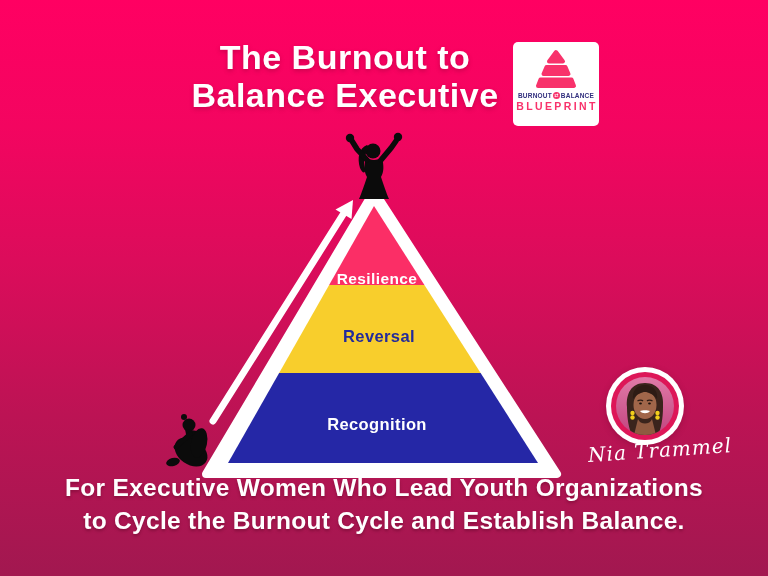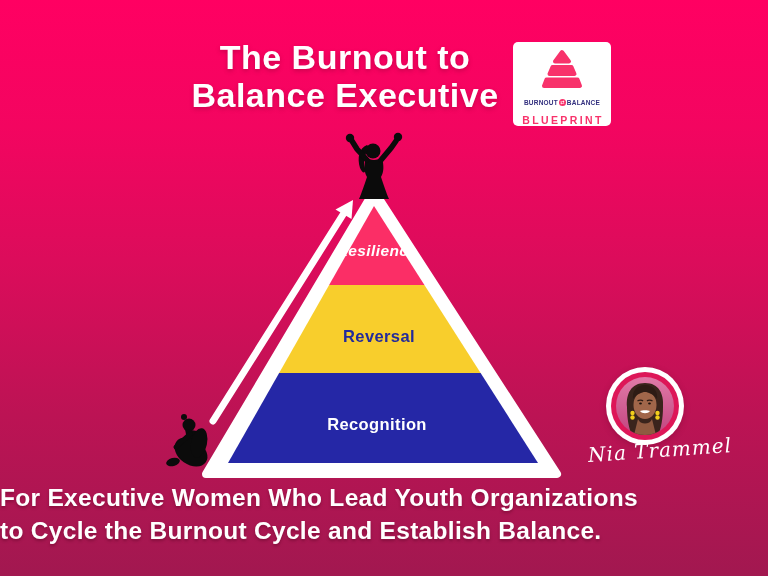--- a/index.html
+++ b/index.html
@@ -12,23 +12,23 @@
     padding-left:20px;
   }
   
   .title{
     position:absolute;left:160px;top:38px;width:370px;
     text-align:center;color:#ffffff;
     font-size:34px;line-height:38px;font-weight:800;letter-spacing:.5px;
     text-shadow:0 2px 4px rgba(120,0,40,.35);
   }
   .logo-box{
-    position:absolute;left:513px;top:42px;width:98px;height:84px;
+    position:absolute;left:513px;top:42px;width:86px;height:84px;
     background:#ffffff;border-radius:5px;
-    display:flex;flex-direction:column;align-items:center;justify-content:space-between;
+    display:flex;flex-direction:column;align-items:center;justify-content:flex-start;
     padding-top:6px;box-sizing:border-box;
   }
   .logo-pyr{width:46px;height:42px;display:block;}
   .logo-line1{
     display:flex;align-items:center;gap:1px;
     font-size:6.5px;font-weight:800;color:#312E7E;letter-spacing:.2px;
     margin-top:2px;white-space:nowrap;
   }
   .cycle{
     width:7px;height:7px;border-radius:50%;background:#F8326B;color:#fff;
@@ -38,21 +38,21 @@
   .logo-line2{
     font-size:10.5px;font-weight:800;color:#F8326B;letter-spacing:2.4px;
     margin-top:1px;margin-left:2px;white-space:nowrap;
   }
   
   .scene{position:absolute;left:0;top:0;width:768px;height:576px;}
   .level-label{
     position:absolute;text-align:center;font-weight:800;letter-spacing:.4px;
     width:180px;transform:translateX(-50%);
   }
-  .lv0{left:377px;top:242px;font-size:15.5px;color:#ffffff;font-style:italic;}
+  .lv0{left:377px;top:270px;font-size:15.5px;color:#ffffff;}
   .lv1{left:379px;top:327px;font-size:16.5px;color:#232B9B;}
   .lv2{left:377px;top:415px;font-size:16.5px;color:#ffffff;}
   
   .avatar{
     position:absolute;left:606px;top:367px;width:78px;height:78px;border-radius:50%;
     background:#ffffff;display:flex;align-items:center;justify-content:center;
     box-shadow:0 2px 6px rgba(100,0,40,.3);
   }
   .avatar-ring{
     width:68px;height:68px;border-radius:50%;background:#DD1758;
@@ -60,21 +60,21 @@
   }
   .avatar-photo{width:58px;height:58px;border-radius:50%;overflow:hidden;display:block;}
   .signature{
     position:absolute;left:580px;top:438px;width:160px;text-align:center;
     font-family:"DejaVu Serif","Liberation Serif",serif;
     font-style:italic;font-size:20px;color:#ffffff;transform:rotate(-4deg);
     letter-spacing:1px;
   }
   
   .footer{
-    position:absolute;left:0;top:481px;width:768px;
+    position:absolute;left:0;top:471px;width:768px;text-align:center;
     color:#ffffff;font-size:24.5px;line-height:33px;font-weight:800;letter-spacing:.3px;
     text-shadow:0 2px 3px rgba(80,0,30,.4);
   }
 </style>
 </head>
 <body>
 
 <div class="canvas">
 
   <div class="title">

